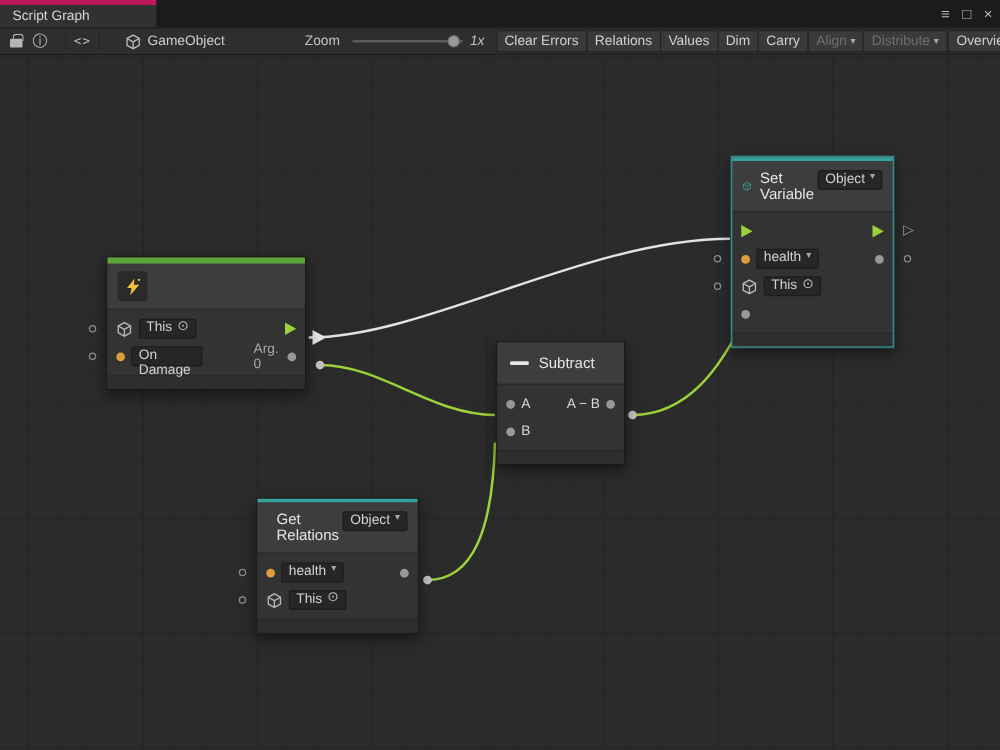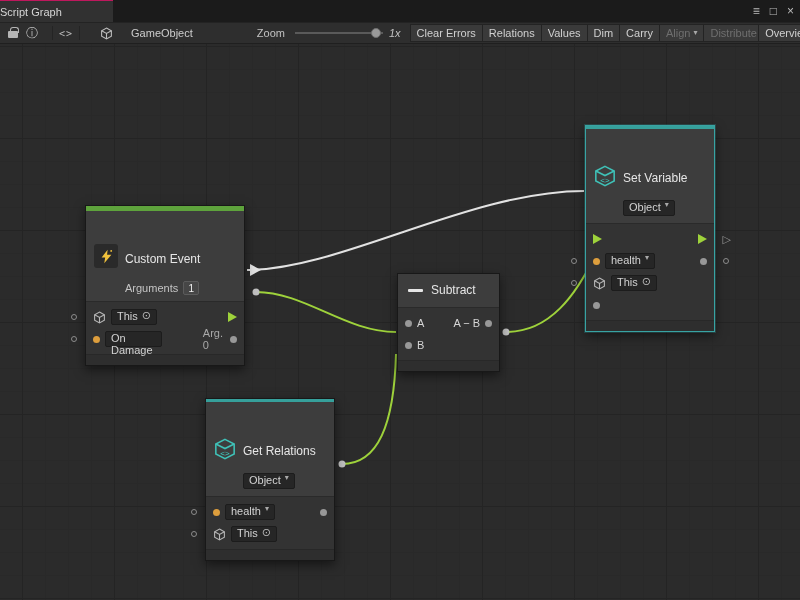--- a/index.html
+++ b/index.html
@@ -1,33 +1,33 @@
 <!DOCTYPE html>
 <html><head>
 <meta charset="utf-8">
 <style>
   *{margin:0;padding:0;box-sizing:border-box;}
   html,body{width:800px;height:600px;}
   body{position:relative;overflow:hidden;background:#191919;font-family:"Liberation Sans","DejaVu Sans",sans-serif;color:#cfcfcf;}
 
   
   .tabbar{position:absolute;top:0;left:0;right:0;height:22px;background:#1b1b1b;z-index:10;display:flex;align-items:stretch;}
-  .tab{width:113px;background:#313131;border-top:1px solid #be185d;color:#d6d6d6;font-size:11px;display:flex;align-items:center;padding:0 0;}
+  .tab{width:125px;background:#313131;border-top:4px solid #be185d;color:#d6d6d6;font-size:11px;display:flex;align-items:center;padding:0 10px;}
   .winbtns{position:absolute;right:6px;top:0;height:22px;display:flex;align-items:center;gap:10px;color:#bcbcbc;font-size:12px;}
   .winbtns span{cursor:default;line-height:1;}
 
   
   .toolbar{position:absolute;top:22px;left:0;right:0;height:22px;background:#2e2e2e;border-top:1px solid #232323;border-bottom:1px solid #1f1f1f;z-index:10;display:flex;align-items:center;padding:0 6px;font-size:11px;color:#c6c6c6;white-space:nowrap;}
   .toolbar>*{flex:none;}
   .lock{position:relative;width:10px;height:7px;background:#b5b5b5;border-radius:1px;margin:3px 8px 0 2px;}
   .lock::before{content:"";position:absolute;top:-4px;left:1.5px;width:7px;height:5px;border:1.5px solid #b5b5b5;border-bottom:none;border-radius:3px 3px 0 0;}
   .tb-ico{color:#bdbdbd;margin-right:8px;font-size:12px;}
   .sep{width:1px;height:14px;background:#242424;margin:0 6px;}
   .code-ico{font-size:10px;letter-spacing:1px;color:#bdbdbd;font-family:"DejaVu Sans Mono",monospace;}
-  .owner{display:flex;align-items:center;gap:18px;margin-left:14px;color:#cdcdcd;}
+  .owner{display:flex;align-items:center;gap:5px;margin-left:14px;color:#cdcdcd;}
   .zoom-label{margin-left:64px;color:#c2c2c2;}
   .slider{position:relative;width:88px;height:14px;margin-left:10px;}
   .slider .track{position:absolute;left:0;right:0;top:6px;height:2px;background:#5a5a5a;}
   .slider .knob{position:absolute;left:76px;top:2px;width:10px;height:10px;border-radius:50%;background:#999;border:1px solid #6e6e6e;}
   .zoom-val{margin-left:6px;color:#c2c2c2;font-style:italic;}
   .tbtn{height:18px;background:#3a3a3a;border:1px solid #232323;display:flex;align-items:center;gap:3px;padding:0 6px;color:#d0d0d0;margin-left:-1px;}
   .tbtn.first{margin-left:9px;}
   .tbtn.disabled{color:#6f6f6f;}
   .tbtn .chev{font-size:8px;}
   .tbtn.overflow{position:absolute;right:-18px;top:1px;}
@@ -47,21 +47,21 @@
 
   
   .node{position:absolute;z-index:3;background:#3a3a3a;border:1px solid #181818;box-shadow:0 4px 10px rgba(0,0,0,.5);font-size:11px;color:#d6d6d6;}
   .node.selected{border:1px solid #38a3a3;box-shadow:0 0 0 1px rgba(56,163,163,.25),0 4px 10px rgba(0,0,0,.5);}
   .accent{height:5px;}
   .accent.green{background:#5ea33c;}
   .accent.teal{background:#36a09b;height:3px;}
   .n-header{display:flex;align-items:center;gap:7px;padding:6px 8px;background:#3d3d3d;}
   .var-header{padding:7px 8px;}
   .sub-header{padding:10px 10px;gap:8px;}
-  .hdr-text{display:flex;flex-direction:column;gap:15px;margin-top:36px;}
+  .hdr-text{display:flex;flex-direction:row;gap:3px;}
   .n-title{font-size:12px;color:#e6e6e6;line-height:13px;}
   .args-row{display:flex;align-items:center;gap:5px;font-size:11px;color:#c4c4c4;}
   .args-box{background:#464646;border:1px solid #5b5b5b;border-radius:2px;min-width:16px;height:14px;display:flex;align-items:center;justify-content:center;color:#f0f0f0;font-size:10px;padding:0 2px;}
   .n-body{background:#333;border-top:1px solid #2a2a2a;padding:4px 0;}
   .n-row{position:relative;height:22px;display:flex;align-items:center;gap:5px;padding:0 7px;}
   .n-footer{height:11px;background:#2e2e2e;border-top:1px solid #282828;}
   .chip{background:#262626;border:1px solid #1c1c1c;border-radius:2px;height:16px;display:inline-flex;gap:4px;padding:0 5px;font-size:11px;color:#d2d2d2;}
   .chip.scope{align-self:flex-start;}
   .chev{font-size:8px;color:#a8a8a8;line-height:1;}
   .tgt{font-size:11px;color:#bdbdbd;line-height:1;}
@@ -95,27 +95,20 @@
 
 <div class="node" style="left:85px;top:205px;width:160px;">
   <div class="accent green"></div>
   <div class="n-header">
     <div class="evt-icon">
       <svg width="15" height="15" viewBox="0 0 16 16">
           <path d="M9.2 0.8 L2.8 9 H6.6 L5.6 15.2 L13.2 6.2 H8.6 Z" fill="#f1c23c"></path>
           <circle cx="13" cy="2" r="1" fill="#f1c23c"></circle>
         </svg>
     </div>
-    <div class="hdr-text">
-      <div class="n-title">Custom Event</div>
-      <div class="args-row">
-        <span>Arguments</span>
-        <span class="args-box">1</span>
-      </div>
-    </div>
   </div>
   <div class="n-body">
     <div class="n-row">
       <span class="port-out"></span>
       <svg width="13" height="13" viewBox="0 0 24 24" fill="none" stroke="#b8b8b8" stroke-width="2">
           <path d="M12 2 L21 7 V17 L12 22 L3 17 V7 Z"></path>
           <path d="M3 7 L12 12 L21 7 M12 12 V22"></path>
         </svg>
       <span class="chip">
         <span>This</span>

